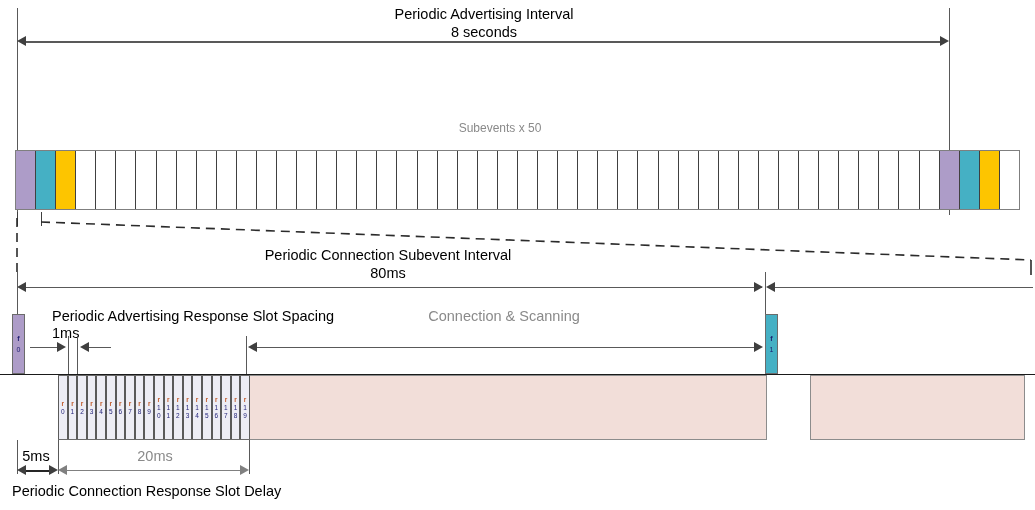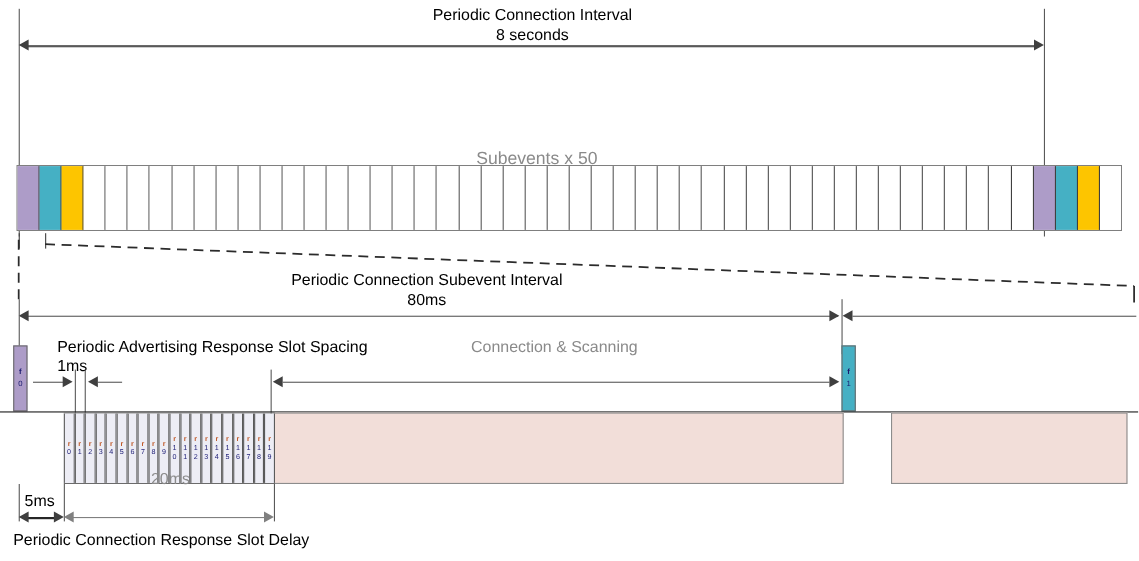--- a/index.html
+++ b/index.html
@@ -123,32 +123,32 @@
     position: absolute;
     height: 1.2px;
     background: #1a1a1a;
   }
 </style>
 </head>
 <body>
 
 <div id="stage">
 
-  <div class="lbl ctr" style="left:484px; top:6px;">Periodic Connection Interval</div>
+  <div class="lbl ctr" style="left:484px; top:6px;">Periodic Advertising Interval</div>
   <div class="lbl ctr" style="left:484px; top:24px;">8 seconds</div>
 
   <div class="vline" style="left:17px; top:8px; height:207px;"></div>
 
   <div class="vline" style="left:949px; top:8px; height:207px;"></div>
 
   <div class="hline" style="left:22px; top:41px; width:922px; height:1.6px;"></div>
   <div class="arrow left" style="left:17px; top:36px;"></div>
   <div class="arrow right" style="left:940px; top:36px;"></div>
 
-  <div class="lbl ctr gray" style="left:488px; top:120px; font-size:16px;margin-top:16px;">Subevents x 50</div>
+  <div class="lbl ctr gray" style="left:500px; top:120px; font-size:12px;">Subevents x 50</div>
 
   <div id="subevent-bar" style="left:15px; top:150px; width:1005px; height:60px;">
       <div class="cell purple"></div>
       <div class="cell teal"></div>
       <div class="cell yellow"></div>
       <div class="cell"></div>
       <div class="cell"></div>
       <div class="cell"></div>
       <div class="cell"></div>
       <div class="cell"></div>
@@ -342,21 +342,21 @@
         <span class="dg">1</span>
         <span class="dg">9</span>
       </div>
     </div>
 
   <div class="vline" style="left:17px; top:440px; height:34px;"></div>
   <div class="vline" style="left:58px; top:440px; height:34px;"></div>
   <div class="vline" style="left:249px; top:440px; height:34px;"></div>
 
   <div class="lbl ctr" style="left:36px; top:448px;">5ms</div>
-  <div class="lbl ctr gray" style="left:155px; top:428px;">20ms</div>
+  <div class="lbl ctr gray" style="left:155px; top:448px;">20ms</div>
 
   <div class="hline dark" style="left:22px; top:470px; width:32px; height:1.6px;"></div>
   <div class="arrow left" style="left:17px; top:465px;"></div>
   <div class="arrow right" style="left:49px; top:465px;"></div>
 
   <div class="hline" style="left:64px; top:470px; width:180px; background:#808080; height:1.4px;"></div>
   <div class="arrow gray left" style="left:58px; top:465px;"></div>
   <div class="arrow gray right" style="left:240px; top:465px;"></div>
 
   <div class="lbl" style="left:12px; top:483px;">Periodic Connection Response Slot Delay</div>

